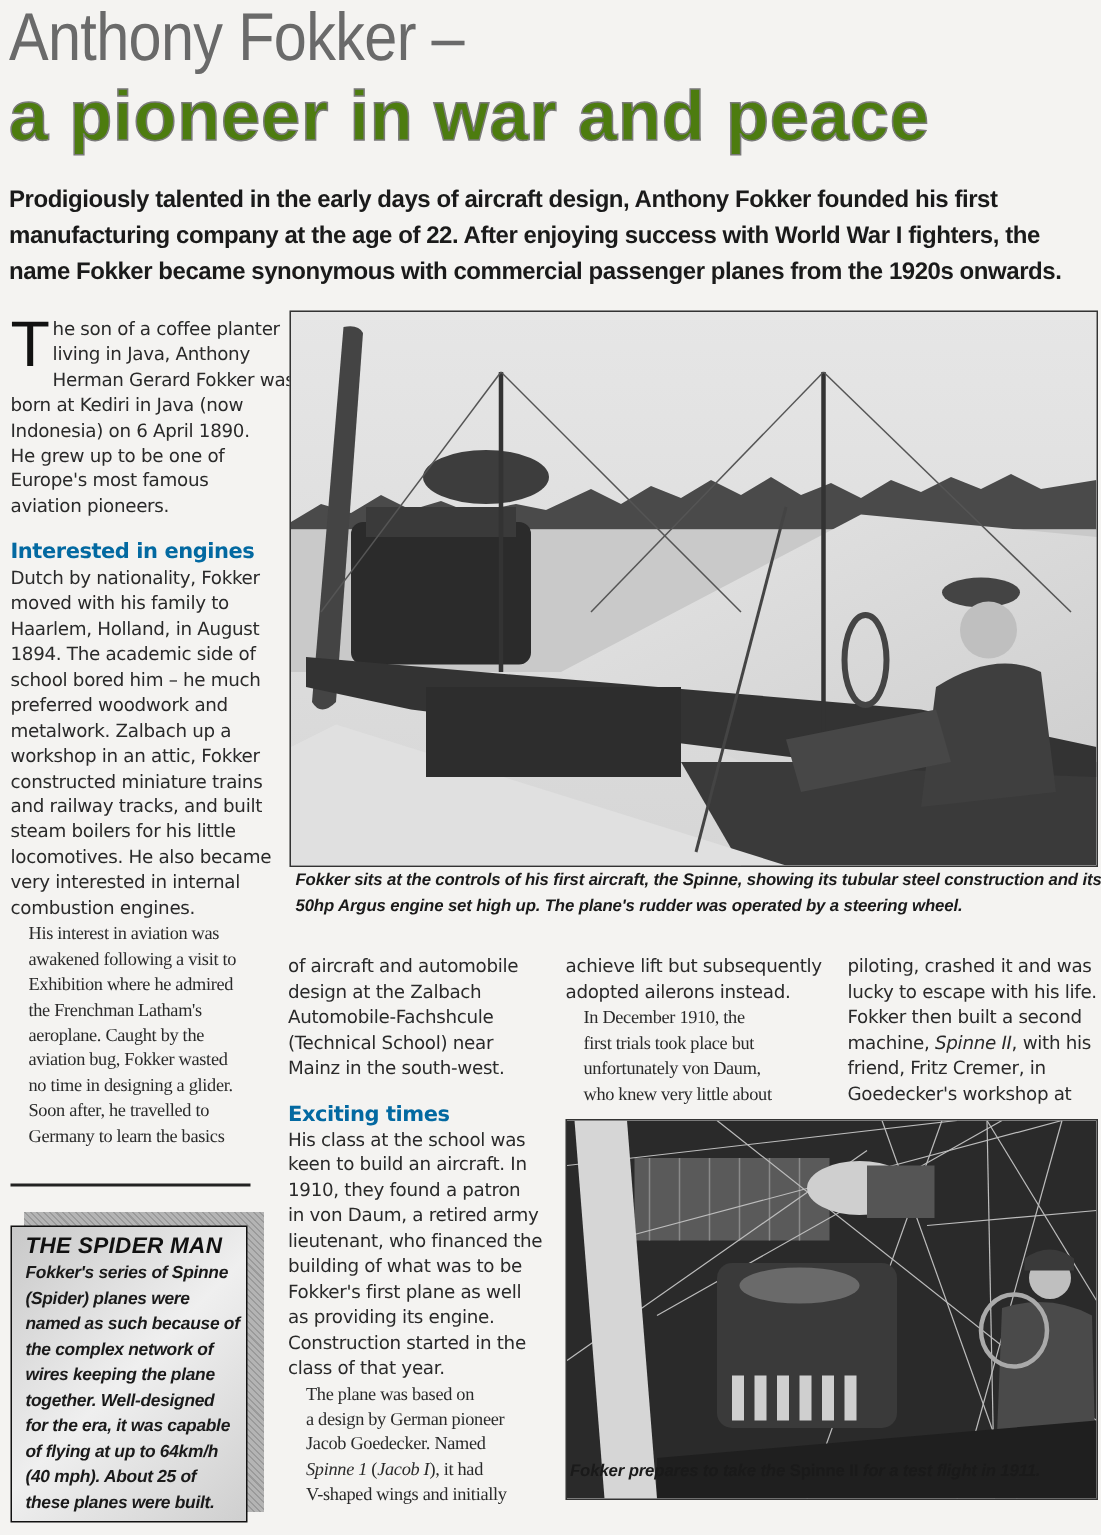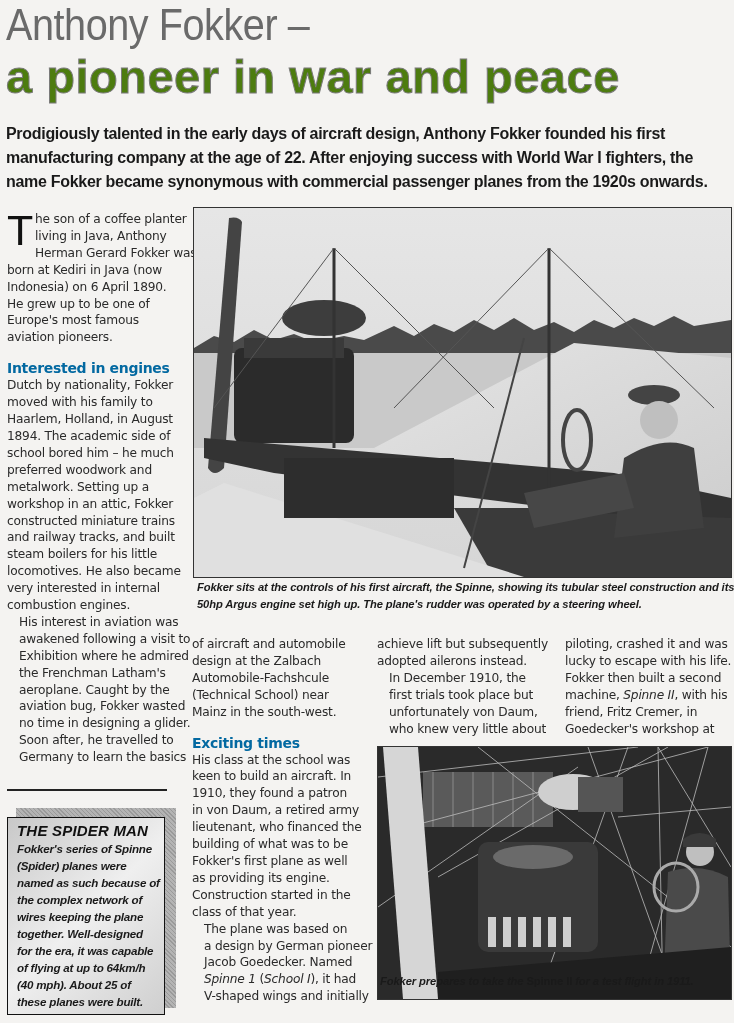--- a/index.html
+++ b/index.html
@@ -30,21 +30,21 @@
     font-family: "Liberation Sans", sans-serif;
     font-size: 16px; font-weight: bold; color: #1a1a1a;
     line-height: 24px; letter-spacing: -0.3px;
   }
   .col {
     position: absolute;
     font-family: "DejaVu Sans", sans-serif;
     font-size: 12.2px; line-height: 16.9px; color: #2a2a2a;
     letter-spacing: -0.2px;
   }
-  .col .indent { text-indent: 12px; }
+  .col .indent { text-indent: 12px; font-family: Liberation Serif, serif; }
   .col h3 {
     margin: 0; font-family: "DejaVu Sans", sans-serif;
     font-size: 14px; font-weight: bold; color: #0369a1;
     line-height: 17px; letter-spacing: -0.3px;
   }
   .dropcap {
     float: left; font-size: 43px; line-height: 34px;
     font-family: "Liberation Sans", sans-serif;
     font-weight: normal; color: #111;
     margin: 2px 2px 0 0; height: 32px;
@@ -110,21 +110,21 @@
   </div>
   <div style="height:14px"></div>
   <h3>Interested in engines</h3>
   <div id="c1-p2">
       <span class="line">Dutch by nationality, Fokker</span>
       <span class="line">moved with his family to</span>
       <span class="line">Haarlem, Holland, in August</span>
       <span class="line">1894. The academic side of</span>
       <span class="line">school bored him – he much</span>
       <span class="line">preferred woodwork and</span>
-      <span class="line">metalwork. Setting up a</span>
+      <span class="line">metalwork. Zalbach up a</span>
       <span class="line">workshop in an attic, Fokker</span>
       <span class="line">constructed miniature trains</span>
       <span class="line">and railway tracks, and built</span>
       <span class="line">steam boilers for his little</span>
       <span class="line">locomotives. He also became</span>
       <span class="line">very interested in internal</span>
       <span class="line">combustion engines.</span>
     </div>
   <div id="c1-p3" class="indent">
       <span class="line" style="text-indent: 12px;">His interest in aviation was</span>
@@ -234,21 +234,21 @@
       <span class="line">building of what was to be</span>
       <span class="line">Fokker's first plane as well</span>
       <span class="line">as providing its engine.</span>
       <span class="line">Construction started in the</span>
       <span class="line">class of that year.</span>
     </div>
   <div id="c2-p3" class="indent">
       <span class="line" style="text-indent: 12px;">The plane was based on</span>
       <span class="line">a design by German pioneer</span>
       <span class="line">Jacob Goedecker. Named</span>
-      <span class="line"><i>Spinne 1</i> (<i>School I</i>), it had</span>
+      <span class="line"><i>Spinne 1</i> (<i>Jacob I</i>), it had</span>
       <span class="line">V-shaped wings and initially</span>
     </div>
 </div>
 
 <div class="col" style="left:377px; top:636px; width:180px;">
   <div id="c3-p1">
       <span class="line">achieve lift but subsequently</span>
       <span class="line">adopted ailerons instead.</span>
     </div>
   <div id="c3-p2" class="indent">

